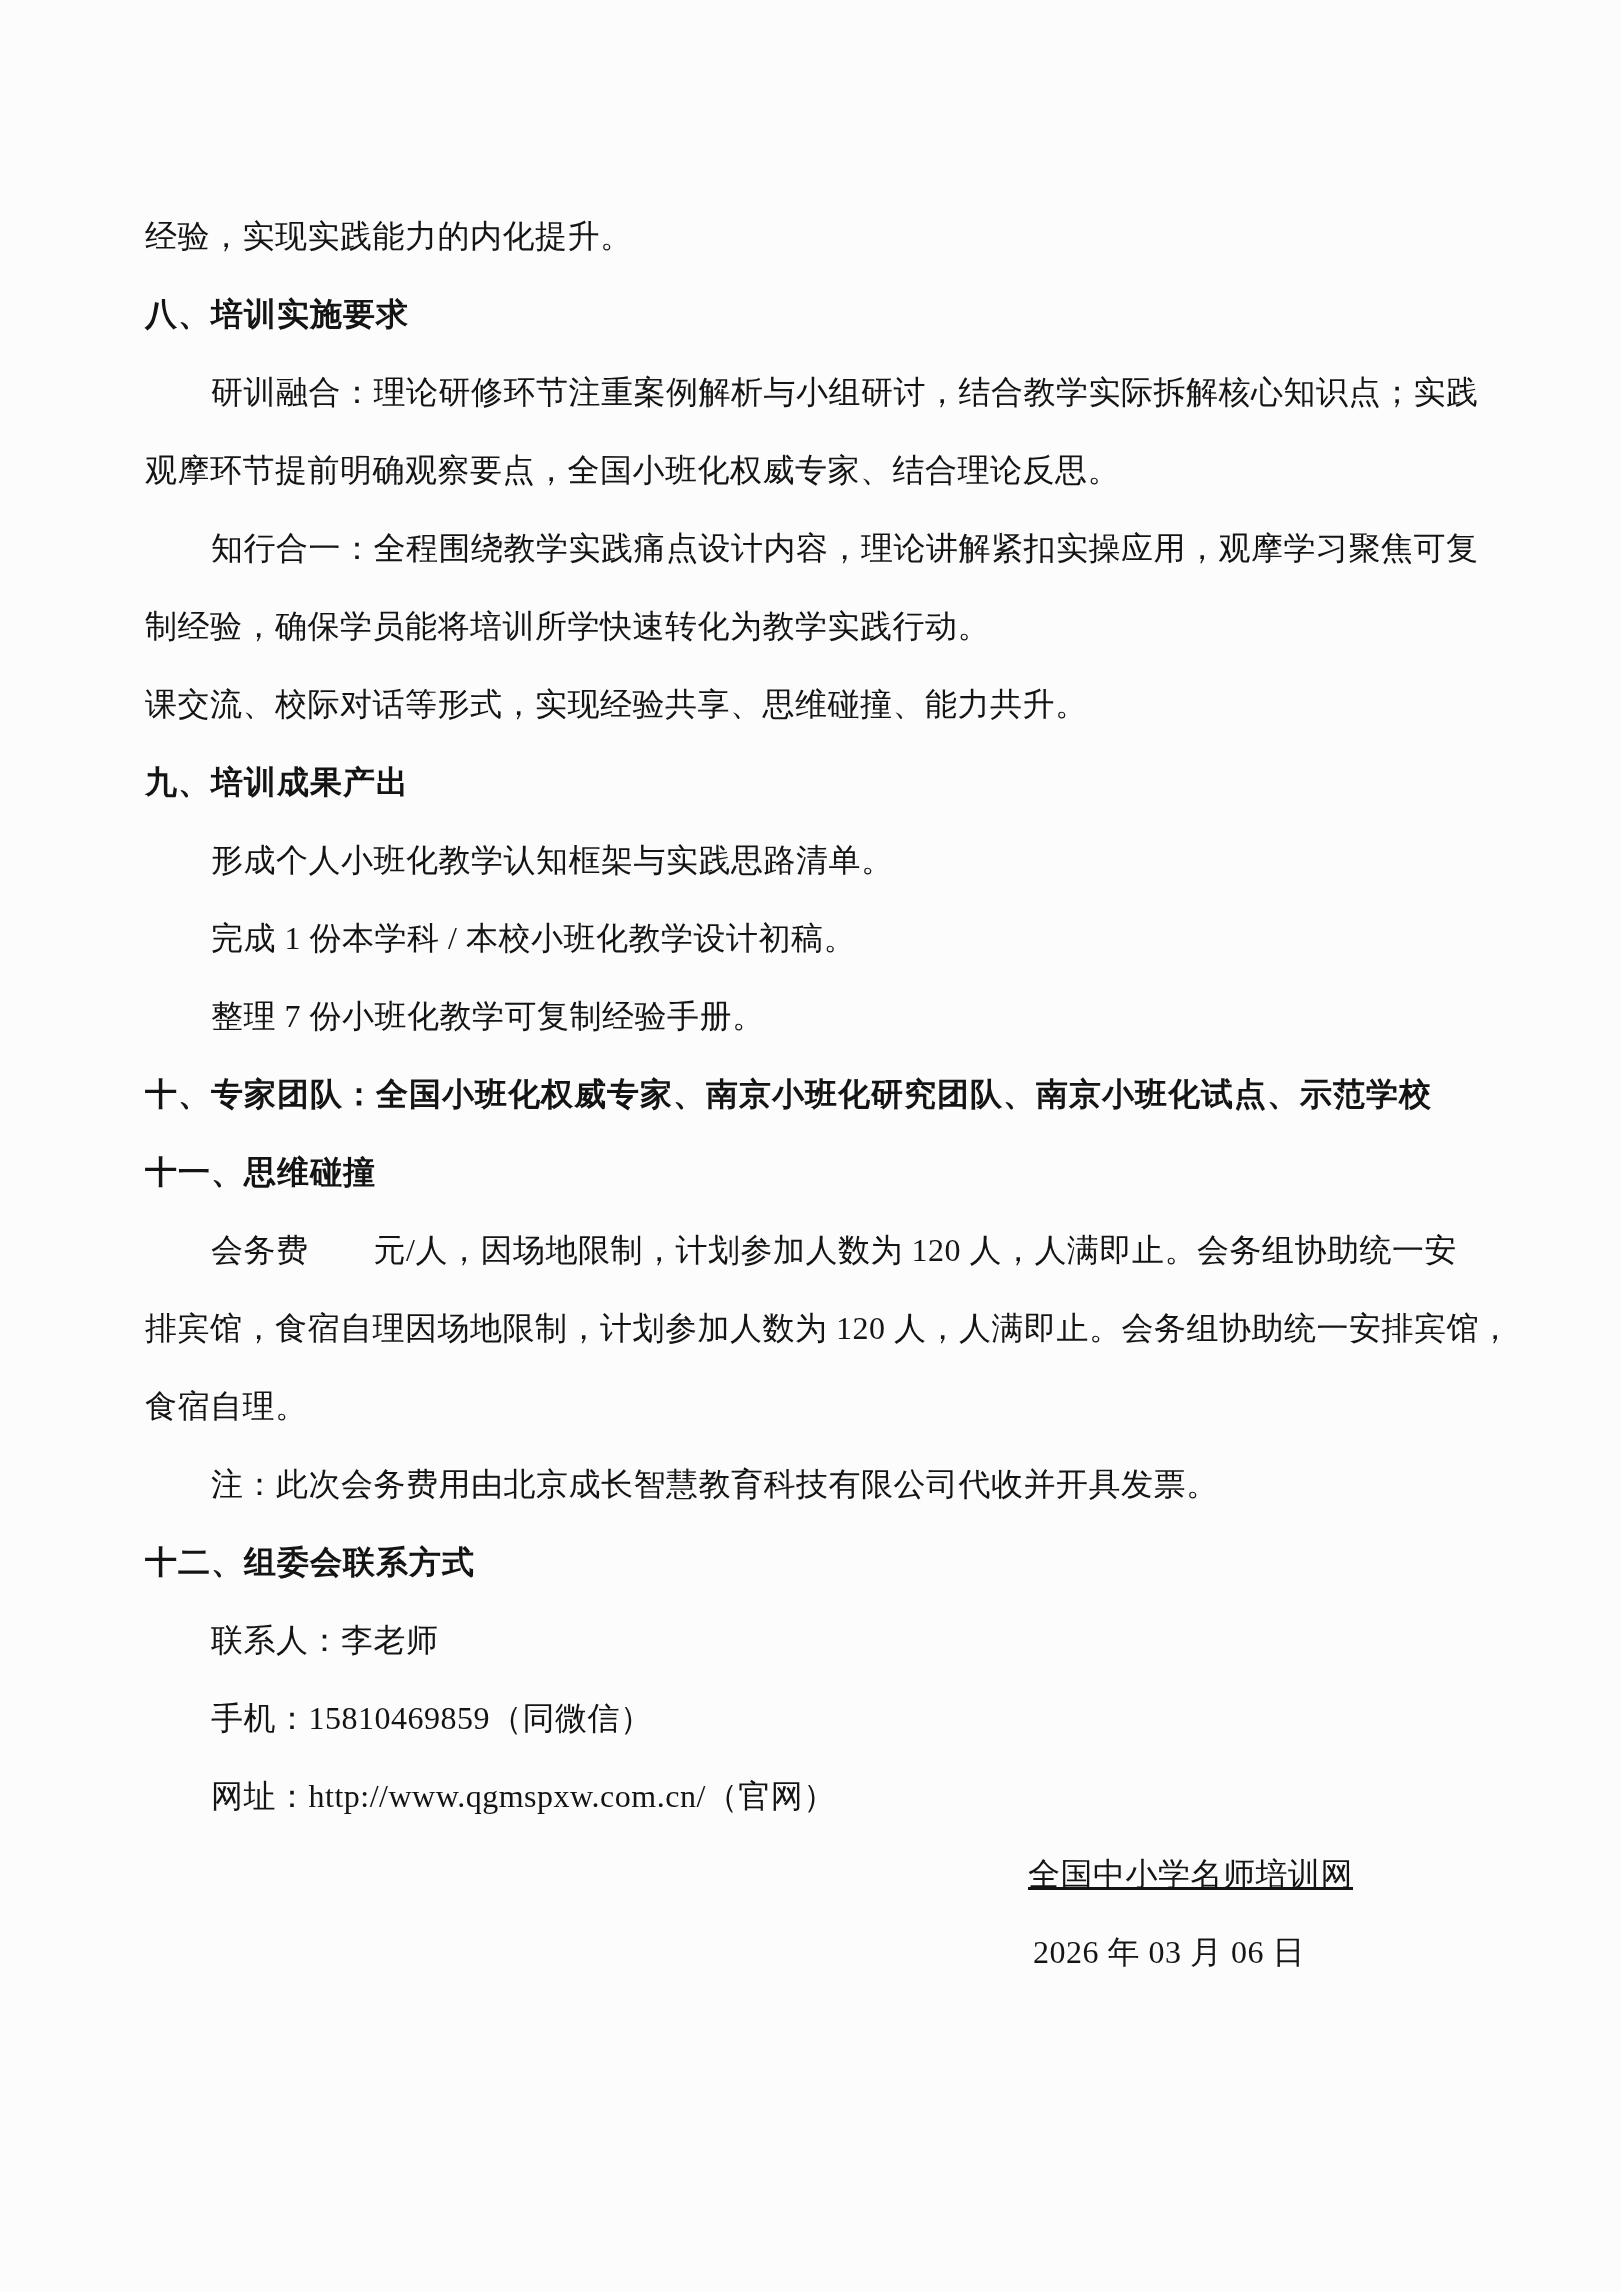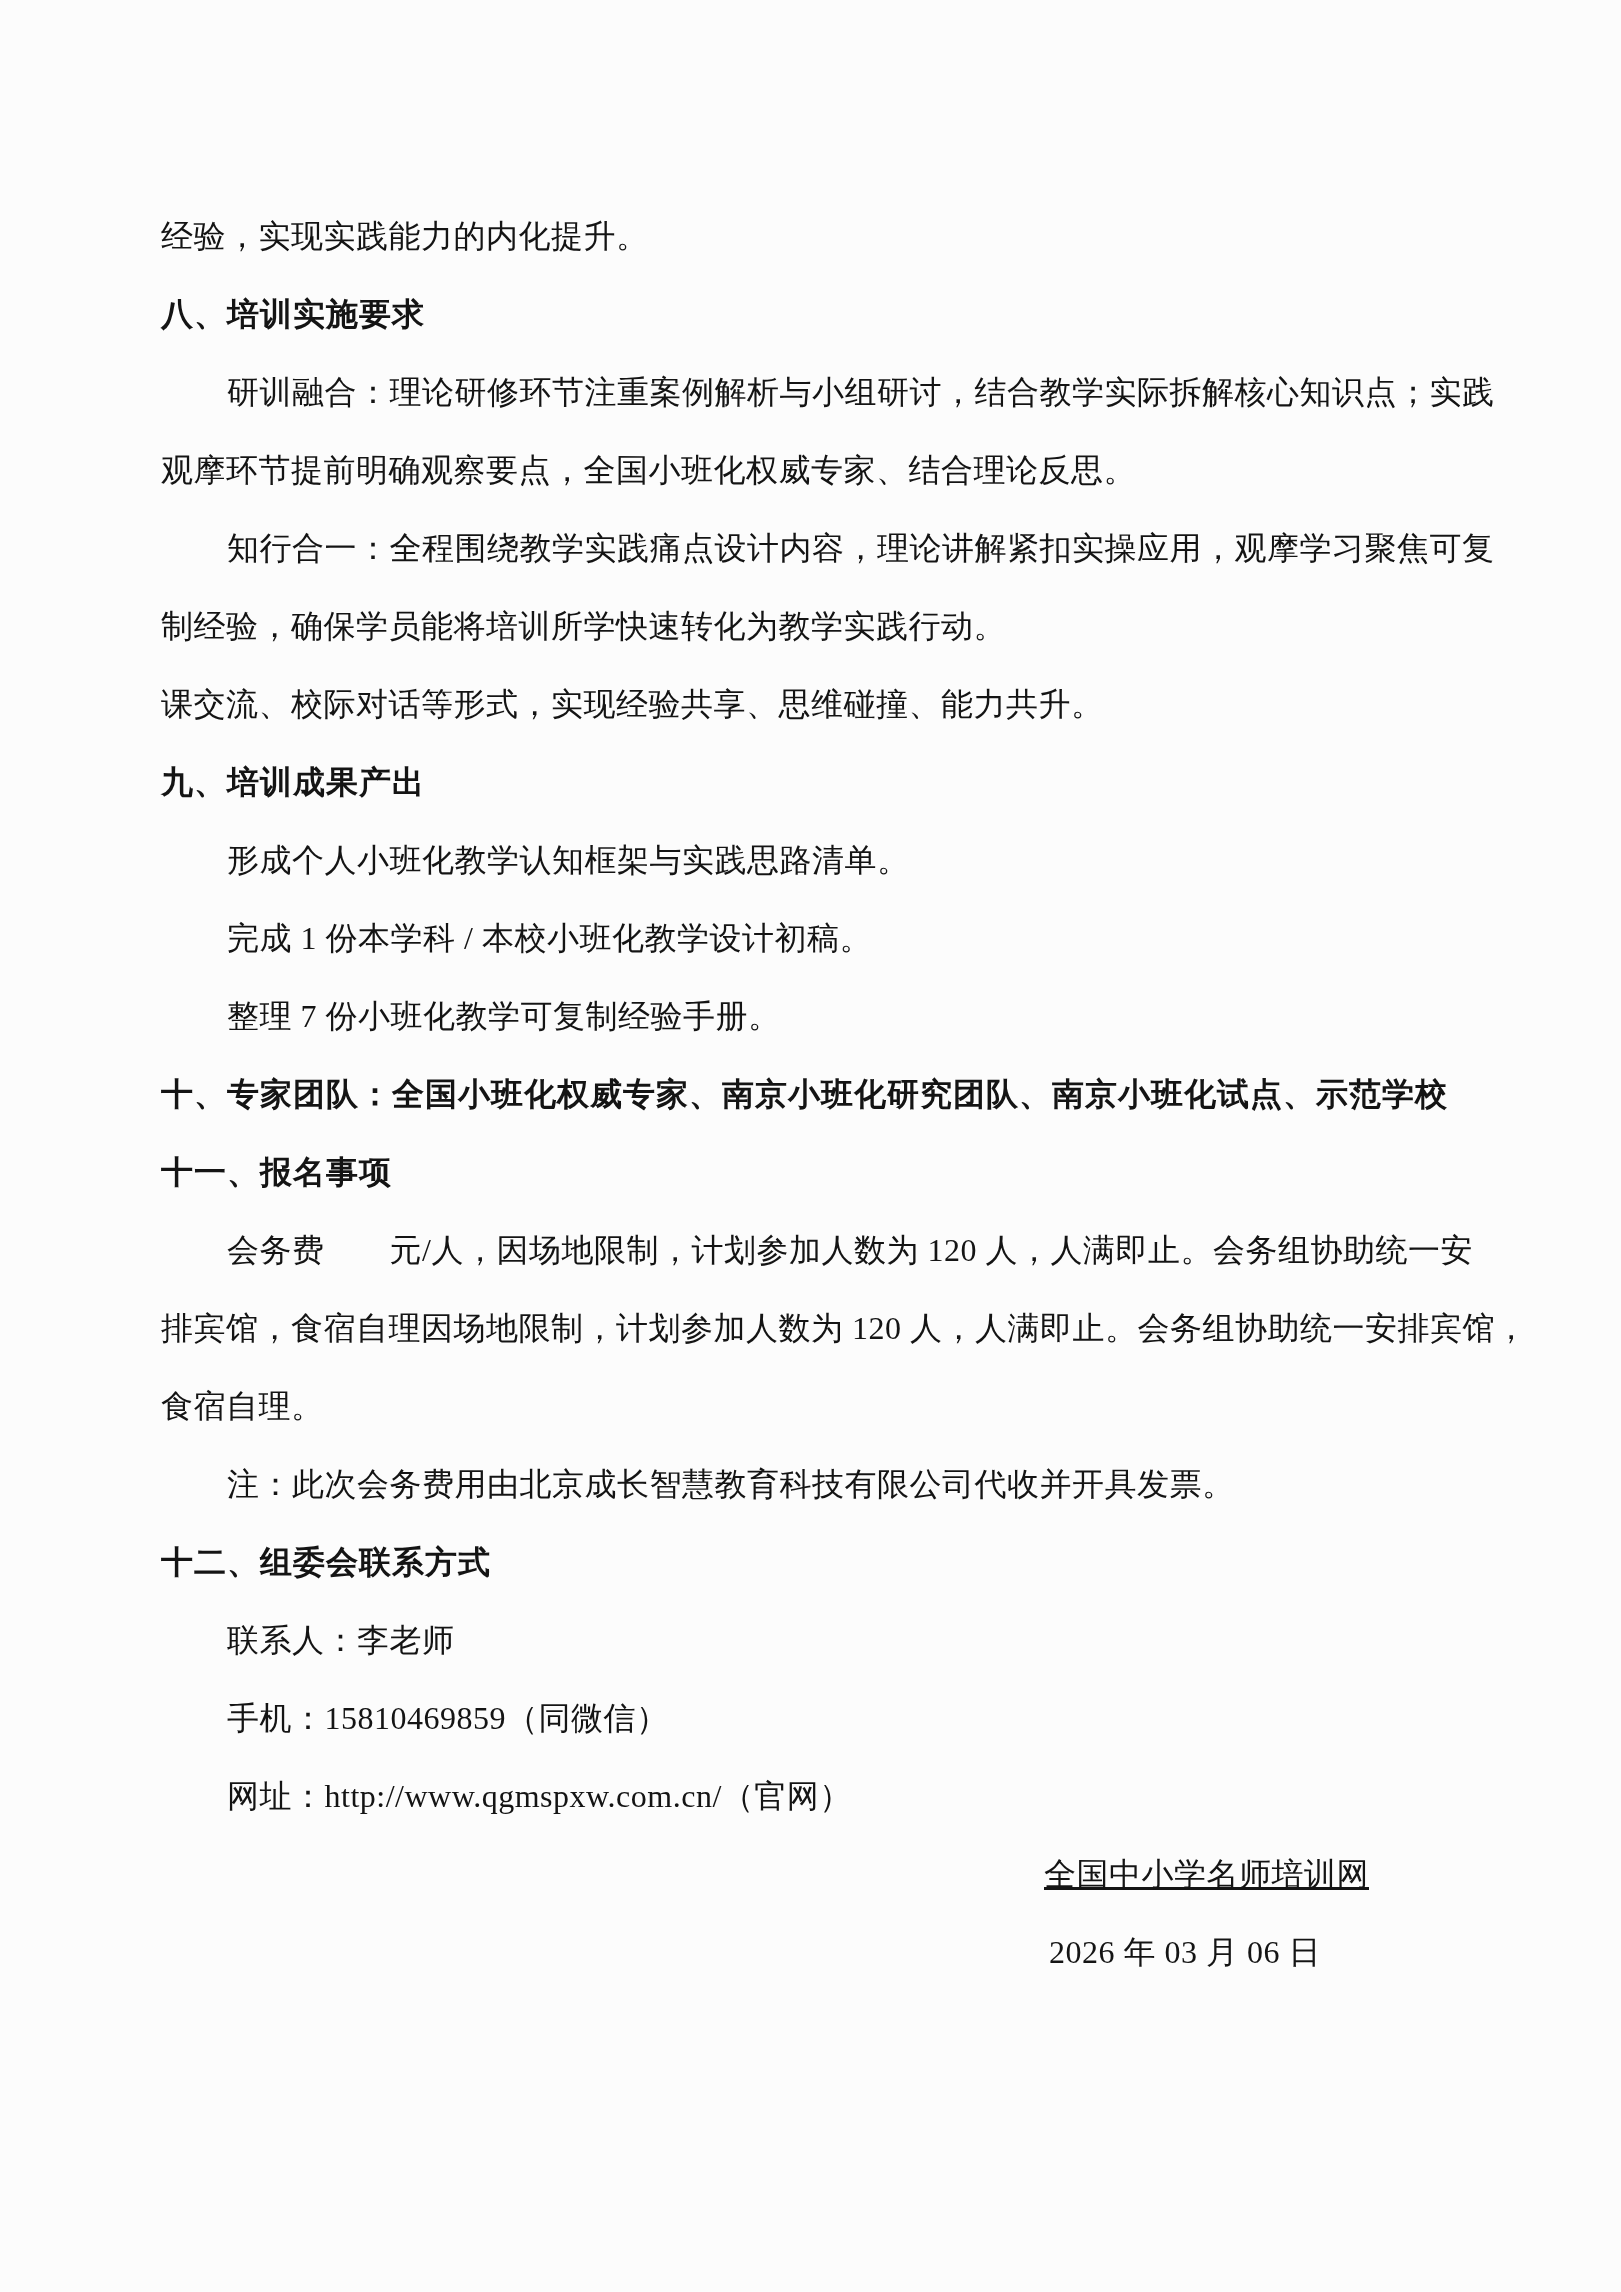--- a/index.html
+++ b/index.html
@@ -12,21 +12,21 @@
     width: 1621px;
     height: 2293px;
     background: #fcfcfc;
     color: #141414;
     font-family: "Liberation Serif", "DejaVu Serif", serif;
     overflow: hidden;
   }
   .content {
     position: absolute;
     top: 197px;
-    left: 161px;
+    left: 145px;
     width: 1333px;
   }
   .ln {
     font-size: 32px;
     line-height: 78px;
     height: 78px;
     white-space: nowrap;
     letter-spacing: 0.5px;
   }
   .ind {
@@ -58,21 +58,21 @@
     <div class="ln ind">研训融合：理论研修环节注重案例解析与小组研讨，结合教学实际拆解核心知识点；实践</div>
     <div class="ln">观摩环节提前明确观察要点，全国小班化权威专家、结合理论反思。</div>
     <div class="ln ind">知行合一：全程围绕教学实践痛点设计内容，理论讲解紧扣实操应用，观摩学习聚焦可复</div>
     <div class="ln">制经验，确保学员能将培训所学快速转化为教学实践行动。</div>
     <div class="ln">课交流、校际对话等形式，实现经验共享、思维碰撞、能力共升。</div>
     <div class="ln hd">九、培训成果产出</div>
     <div class="ln ind">形成个人小班化教学认知框架与实践思路清单。</div>
     <div class="ln ind">完成 1 份本学科 / 本校小班化教学设计初稿。</div>
     <div class="ln ind">整理 7 份小班化教学可复制经验手册。</div>
     <div class="ln hd">十、专家团队：全国小班化权威专家、南京小班化研究团队、南京小班化试点、示范学校</div>
-    <div class="ln hd">十一、报名事项</div>
+    <div class="ln hd">十一、思维碰撞</div>
     <div class="ln ind">会务费　　元/人，因场地限制，计划参加人数为 120 人，人满即止。会务组协助统一安</div>
     <div class="ln">排宾馆，食宿自理因场地限制，计划参加人数为 120 人，人满即止。会务组协助统一安排宾馆，</div>
     <div class="ln">食宿自理。</div>
     <div class="ln ind">注：此次会务费用由北京成长智慧教育科技有限公司代收并开具发票。</div>
     <div class="ln hd">十二、组委会联系方式</div>
     <div class="ln ind">联系人：李老师</div>
     <div class="ln ind">手机：15810469859（同微信）</div>
     <div class="ln ind">网址：http://www.qgmspxw.com.cn/（官网）</div>
 
     <div class="ln sig-org">全国中小学名师培训网</div>

